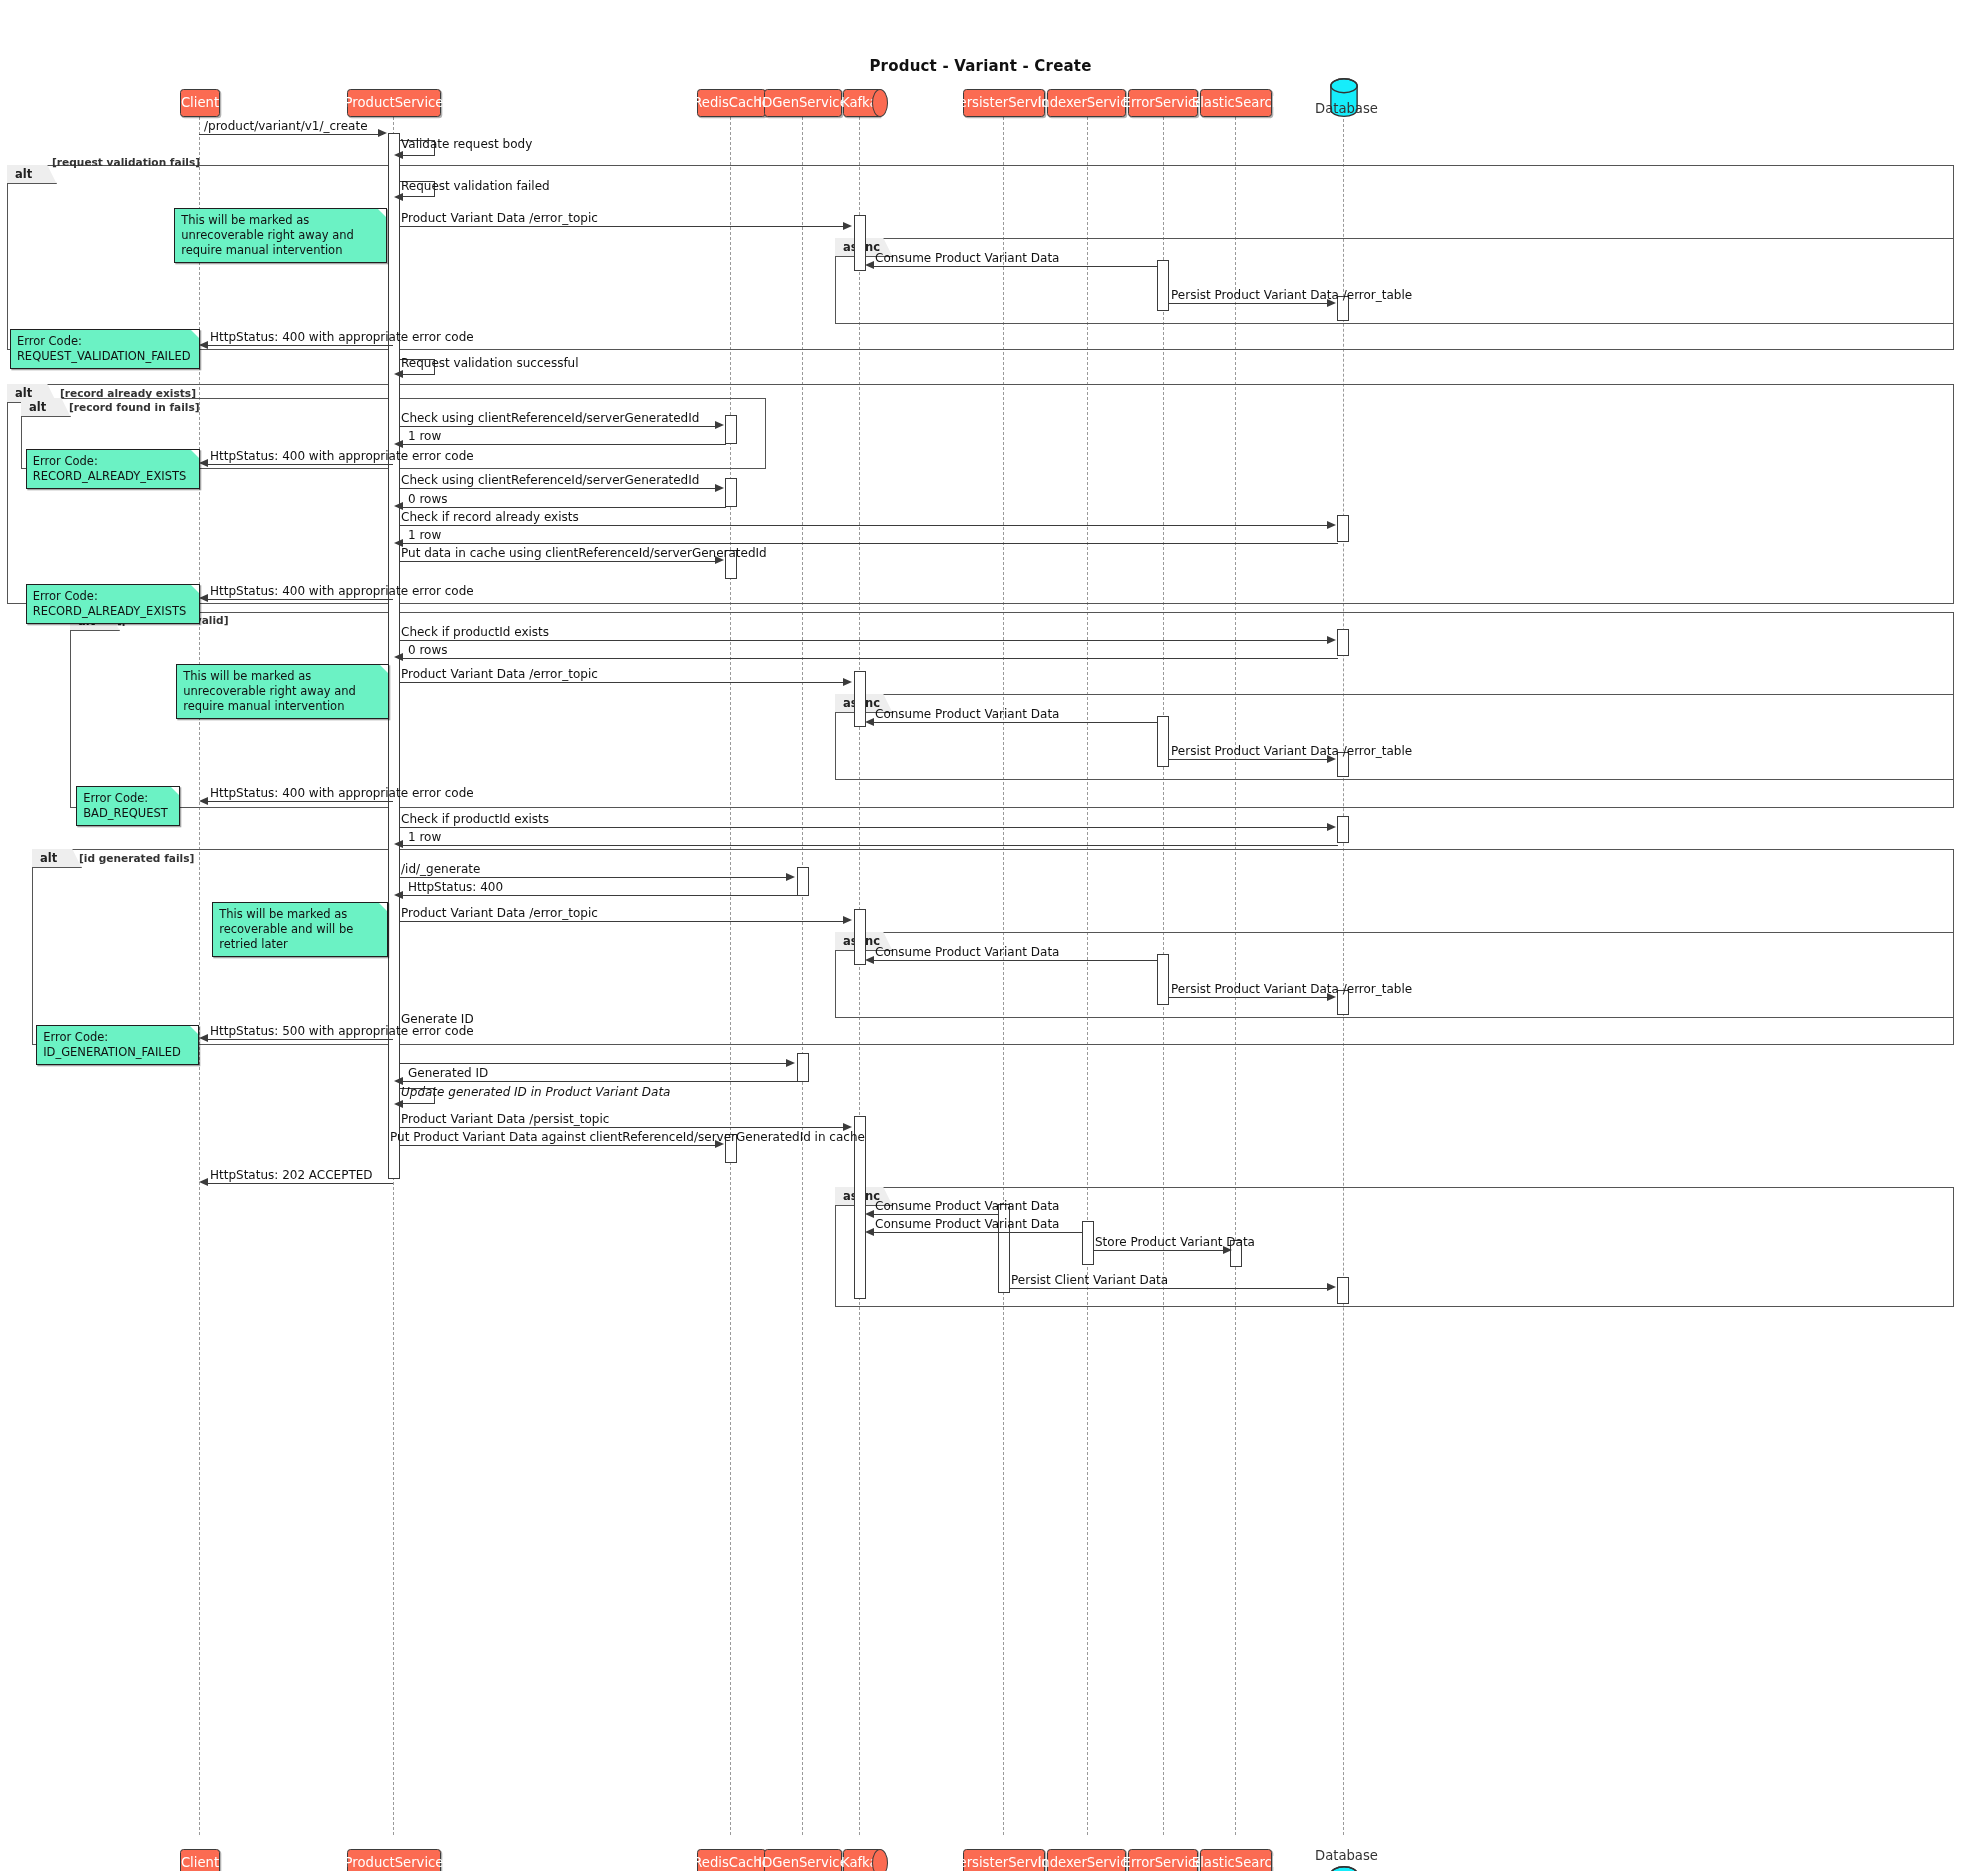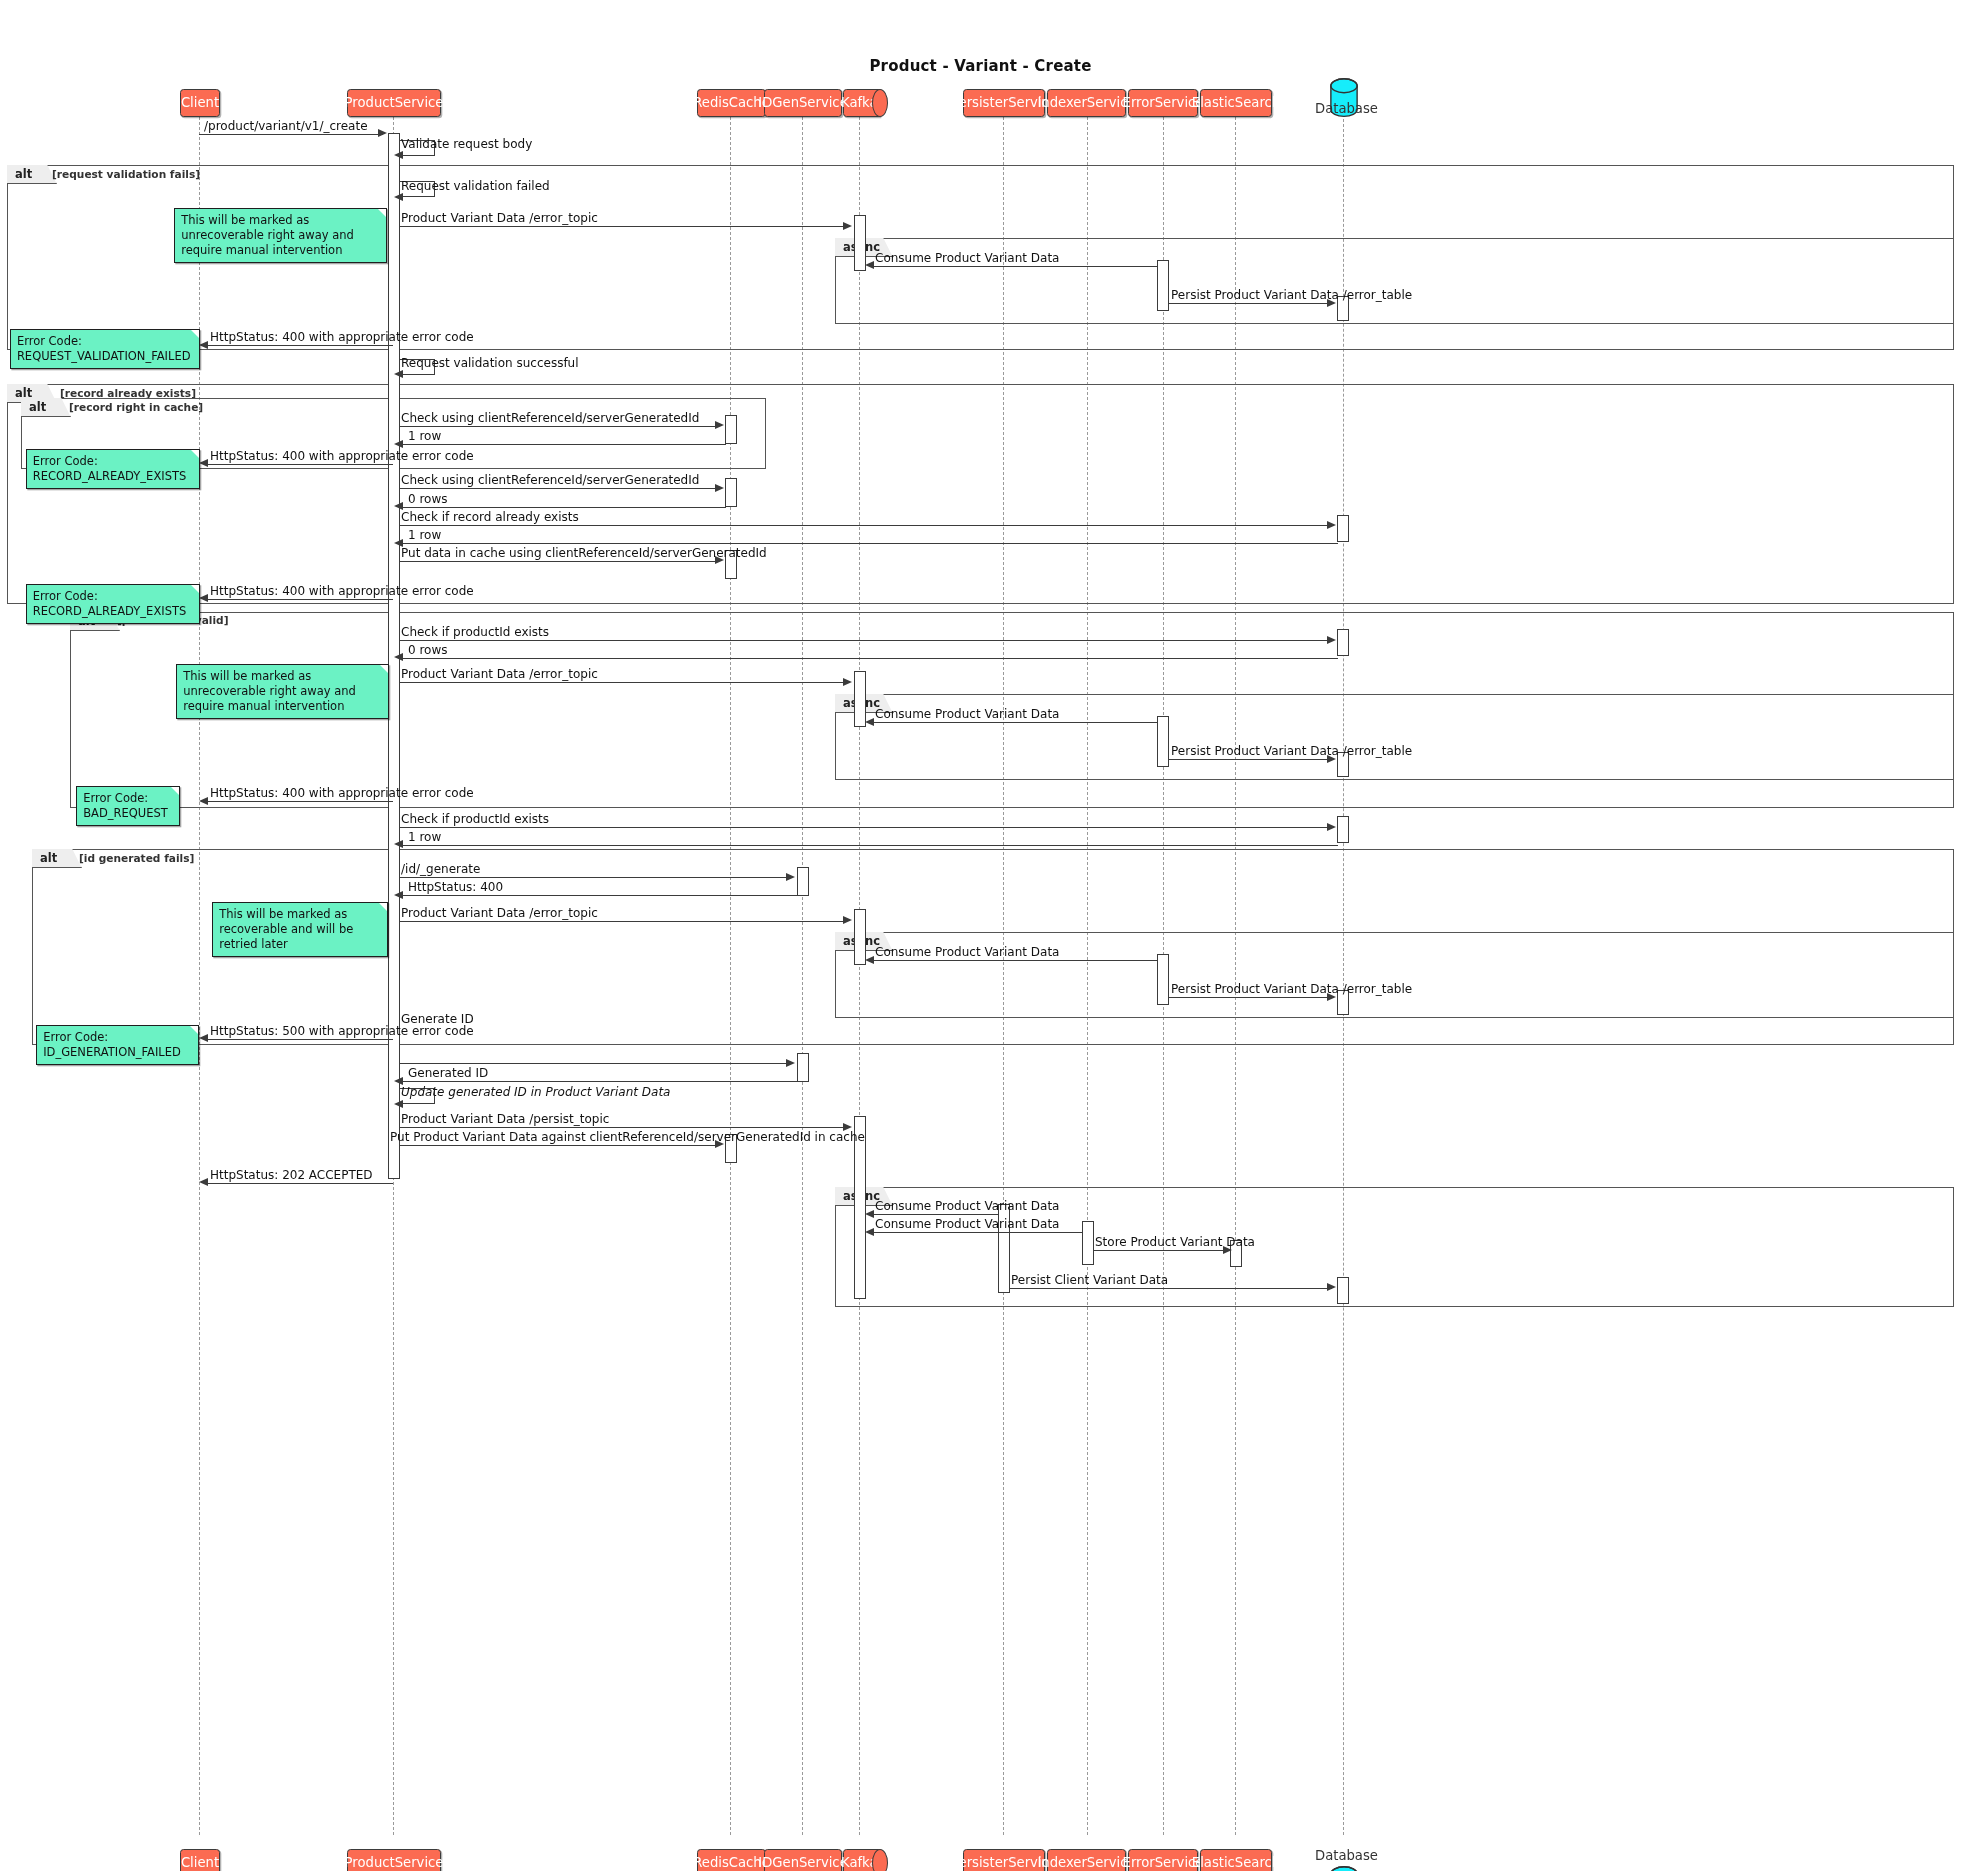--- a/index.html
+++ b/index.html
@@ -61,32 +61,32 @@
   <div class="lifeline" style="left:802px;top:69px;height:1718px;"></div>
   <div class="lifeline" style="left:859px;top:69px;height:1718px;"></div>
   <div class="lifeline" style="left:1003px;top:69px;height:1718px;"></div>
   <div class="lifeline" style="left:1087px;top:69px;height:1718px;"></div>
   <div class="lifeline" style="left:1163px;top:69px;height:1718px;"></div>
   <div class="lifeline" style="left:1235px;top:69px;height:1718px;"></div>
   <div class="lifeline" style="left:1343px;top:71px;height:1716px;"></div>
 
   <div class="frame" style="left:7px;top:117px;width:1947px;height:185px;"></div>
   <div class="frame-tab" style="left:7px;top:117px;width:50px;">alt</div>
-  <div class="frame-cond" style="left:52px;top:120px;">[request validation fails]</div>
+  <div class="frame-cond" style="left:52px;top:108px;">[request validation fails]</div>
 
   <div class="frame" style="left:835px;top:190px;width:1119px;height:86px;"></div>
   <div class="frame-tab" style="left:835px;top:190px;width:58px;">async</div>
 
   <div class="frame" style="left:7px;top:336px;width:1947px;height:220px;"></div>
   <div class="frame-tab" style="left:7px;top:336px;width:50px;">alt</div>
   <div class="frame-cond" style="left:60px;top:339px;">[record already exists]</div>
 
   <div class="frame" style="left:21px;top:350px;width:745px;height:71px;"></div>
   <div class="frame-tab" style="left:21px;top:350px;width:50px;">alt</div>
-  <div class="frame-cond" style="left:69px;top:353px;">[record right in cache]</div>
+  <div class="frame-cond" style="left:69px;top:353px;">[record found in fails]</div>
 
   <div class="frame" style="left:70px;top:564px;width:1884px;height:196px;"></div>
   <div class="frame-tab" style="left:70px;top:564px;width:50px;">alt</div>
   <div class="frame-cond" style="left:117px;top:566px;">[productId invalid]</div>
 
   <div class="frame" style="left:835px;top:646px;width:1119px;height:86px;"></div>
   <div class="frame-tab" style="left:835px;top:646px;width:58px;">async</div>
 
   <div class="frame" style="left:32px;top:801px;width:1922px;height:196px;"></div>
   <div class="frame-tab" style="left:32px;top:801px;width:50px;">alt</div>

